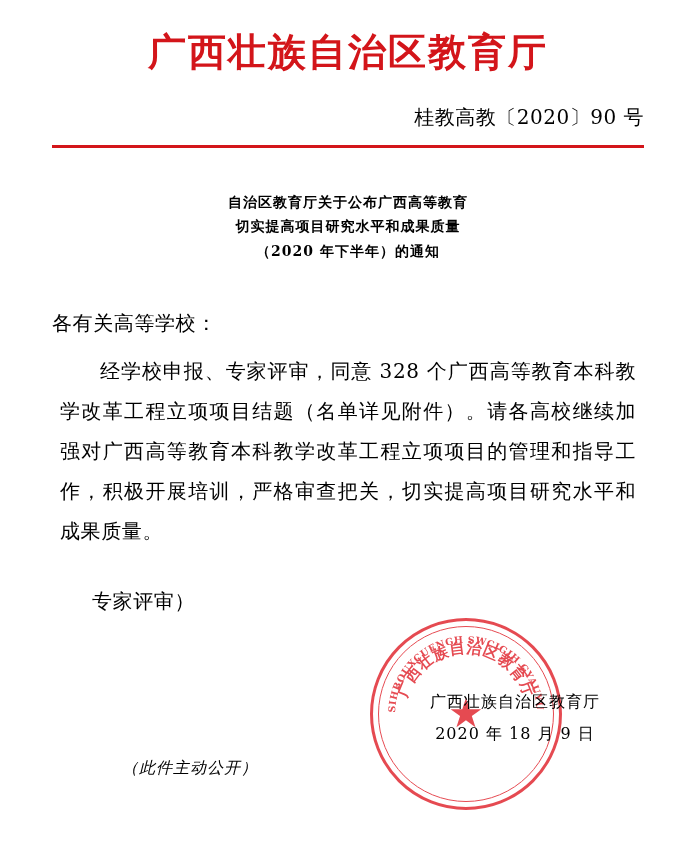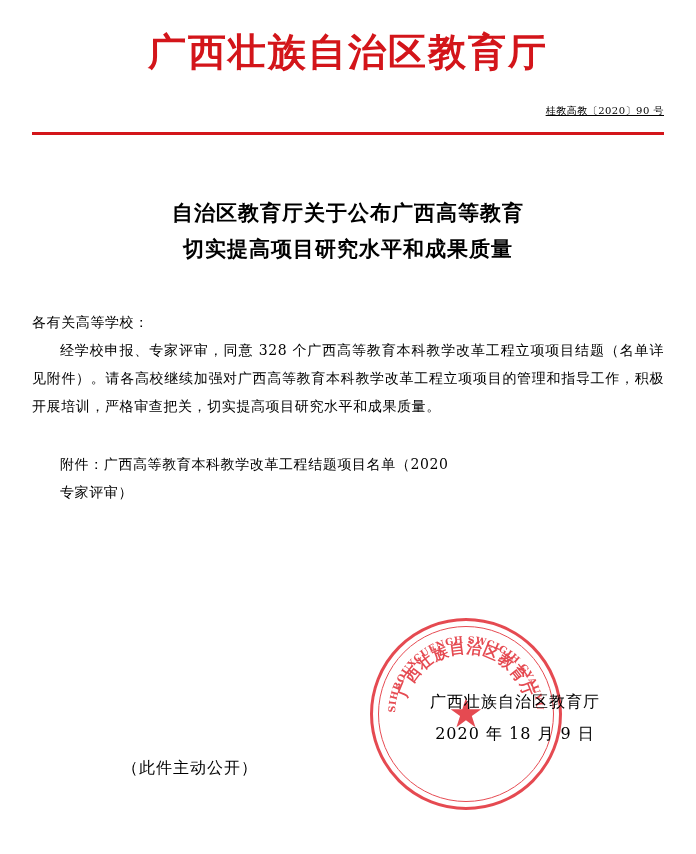--- a/index.html
+++ b/index.html
@@ -12,71 +12,70 @@
     background: #ffffff;
     font-family: "DejaVu Serif", "Liberation Serif", serif;
     color: #000000;
     overflow: hidden;
   }
   .page {
     position: relative;
     width: 696px;
     height: 691px;
     box-sizing: border-box;
-    padding: 0 32px;
+    padding: 0 52px;
   }
   .letterhead {
     text-align: center;
     padding-top: 30px;
   }
   .letterhead-title {
     color: #d3151a;
     font-size: 38px;
     font-weight: bold;
     letter-spacing: 2px;
     font-family: "DejaVu Serif", "Liberation Serif", serif;
     line-height: 1.15;
     white-space: nowrap;
   }
   .doc-number {
     text-align: right;
-    font-size: 10px;
+    font-size: 20px;
     margin-top: 30px;
     letter-spacing: 0.5px;
-    text-decoration: underline;
   }
   .red-rule {
     height: 3px;
     background: #d3151a;
     margin-top: 14px;
   }
   .doc-title {
     text-align: center;
-    font-size: 21px;
+    font-size: 14px;
     font-weight: bold;
     line-height: 1.75;
-    margin-top: 60px;
+    margin-top: 42px;
     letter-spacing: 1px;
   }
   .doc-title div {
     white-space: nowrap;
   }
   .body-block {
     margin-top: 40px;
-    font-size: 14px;
+    font-size: 20px;
     line-height: 2.0;
     letter-spacing: 0.6px;
   }
   .salutation {
     margin-bottom: 0;
   }
   .para {
     text-indent: 2em;
     text-align: justify;
-    margin: 0;
+    margin: 8px;
   }
   .attachment {
     margin-top: 30px;
     text-indent: 2em;
     text-align: justify;
   }
   .attachment .cont {
     text-indent: 2em;
     display: block;
   }
@@ -134,45 +133,46 @@
   .seal-arc text.small {
     font-size: 9.5px;
     letter-spacing: 0.5px;
   }
   .footer-note {
     position: absolute;
     left: 122px;
     top: 758px;
     font-size: 16px;
     letter-spacing: 1px;
+    font-style: italic;
   }
 </style>
 </head>
 <body>
 
 <div class="page">
 
   <div class="letterhead">
     <div class="letterhead-title">广西壮族自治区教育厅</div>
   </div>
 
   <div class="doc-number">桂教高教〔2020〕90 号</div>
 
   <div class="red-rule"></div>
 
   <div class="doc-title">
     <div>自治区教育厅关于公布广西高等教育</div>
     <div>切实提高项目研究水平和成果质量</div>
+    <div>（2020 年下半年）的通知</div>
   </div>
 
   <div class="body-block">
     <div class="salutation">各有关高等学校：</div>
     <p class="para">经学校申报、专家评审，同意 328 个广西高等教育本科教学改革工程立项项目结题（名单详见附件）。请各高校继续加强对广西高等教育本科教学改革工程立项项目的管理和指导工作，积极开展培训，严格审查把关，切实提高项目研究水平和成果质量。</p>
     <div class="attachment">
-      <span>附件：广西高等教育本科教学改革工程结题项目名单（2020</span>
       <span class="cont">专家评审）</span>
     </div>
   </div>
 
   <div class="seal">
     <div class="seal-inner"></div>
     <svg class="seal-arc" viewBox="0 0 186 186">
       <defs>
         <path id="arcTop" d="M 22,93 A 71,71 0 0 1 164,93"></path>
         <path id="arcTop2" d="M 32,93 A 61,61 0 0 1 154,93"></path>

